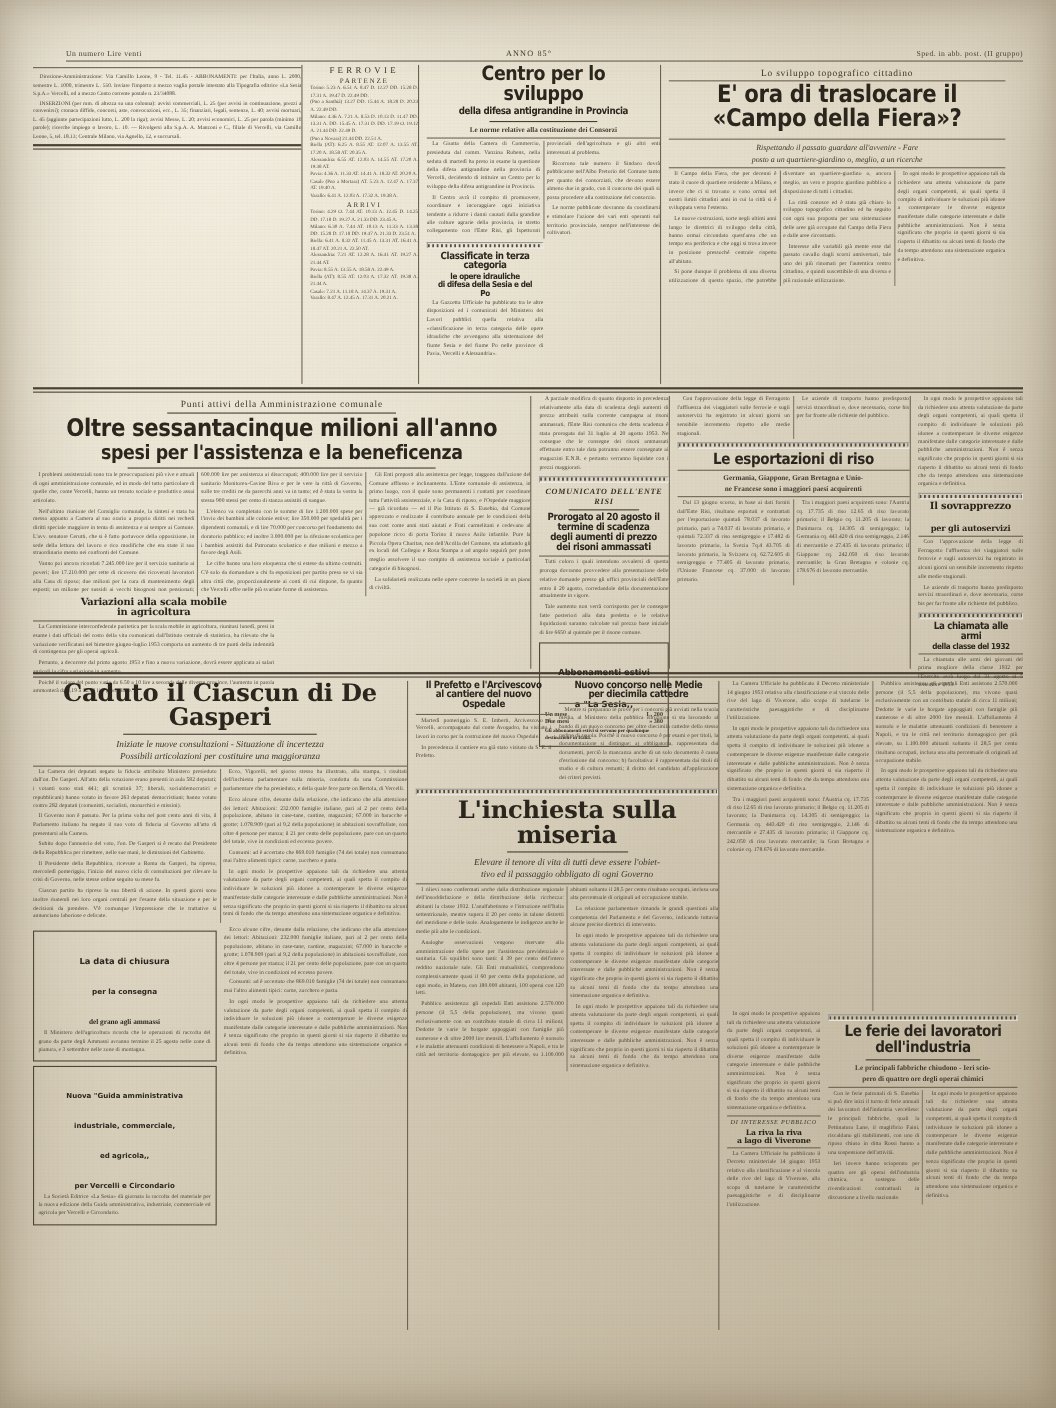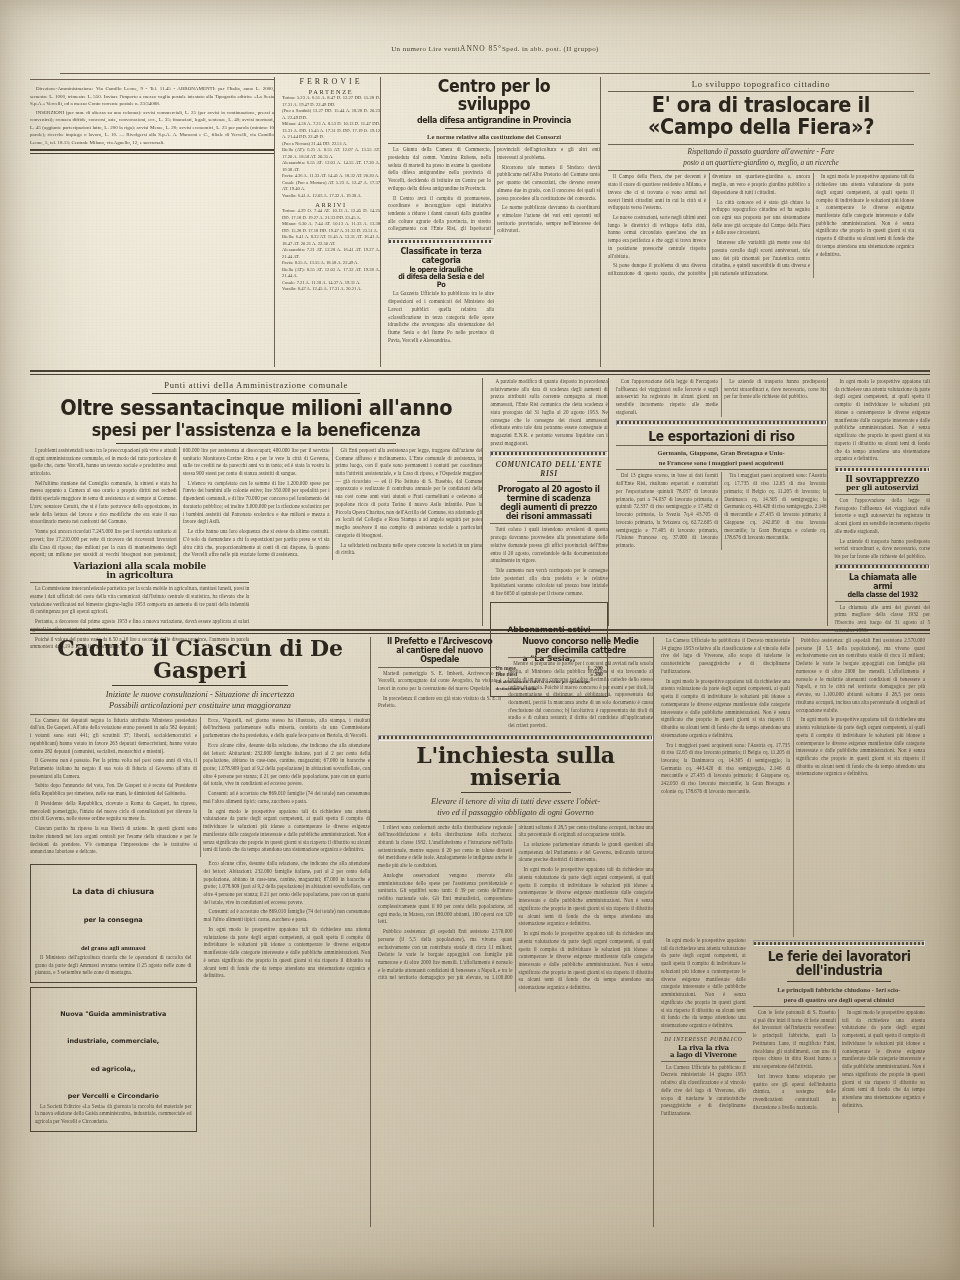--- a/index.html
+++ b/index.html
@@ -23,23 +23,23 @@
       repeating-linear-gradient(90deg, rgba(90,75,50,.04) 0px, rgba(90,75,50,.04) 1px, rgba(255,255,255,0) 1px, rgba(255,255,255,0) 4px);
   }
   .vign{
     position:absolute;inset:0;pointer-events:none;
     box-shadow:inset 0 0 90px rgba(90,70,40,.35), inset 0 0 25px rgba(90,70,40,.20);
   }
   .sheet{position:absolute;left:30px;top:44px;width:900px;height:1206px;}
 
   
   .topstrip{
-    display:flex;justify-content:center;align-items:baseline;
+    display:flex;justify-content:space-between;align-items:baseline;
     font-size:7px;letter-spacing:.4px;color:#4a4236;
-    padding-bottom:20px;border-bottom:1px solid #6b6050;margin-left:30px;
+    padding-bottom:2px;border-bottom:1px solid #6b6050;margin-left:30px;
   }
   .topstrip .mid{font-size:7.5px;letter-spacing:1px;}
 
   .cols{display:flex;margin-top:3px;}
 
   
   .body-txt{
     font-size:5.1px;line-height:1.52;text-align:justify;
     color:#4d463a;letter-spacing:.05px;
     hyphens:auto;-webkit-hyphens:auto;
@@ -293,21 +293,21 @@
       </div>
 
       <div class="colgap vline"></div>
 
       <div style="width:96px;">
         <div class="body-txt">
           <p>In ogni modo le prospettive appaiono tali da richiedere una attenta valutazione da parte degli organi competenti, ai quali spetta il compito di individuare le soluzioni più idonee a contemperare le diverse esigenze manifestate dalle categorie interessate e dalle pubbliche amministrazioni. Non è senza significato che proprio in questi giorni si sia riaperto il dibattito su alcuni temi di fondo che da tempo attendono una sistemazione organica e definitiva.</p>
         </div>
         <hr class="rule-dots">
         <div class="hl hl-xs hl-serif">Il sovrapprezzo</div>
-        <div class="hl hl-xs hl-serif" style="font-size:7.5px;">per gli autoservizi</div>
+        <div class="hl hl-xs hl-serif" style="font-size:7.5px;margin-top:11px;">per gli autoservizi</div>
         <hr class="rule-thin">
         <div class="body-txt">
           <p>Con l'approvazione della legge di Ferragosto l'affluenza dei viaggiatori sulle ferrovie e sugli autoservizi ha registrato in alcuni giorni un sensibile incremento rispetto alle medie stagionali.</p>
           <p>Le aziende di trasporto hanno predisposto servizi straordinari e, dove necessario, corse bis per far fronte alle richieste del pubblico.</p>
         </div>
         <hr class="rule-dots">
         <div class="hl hl-xs hl-cond">La chiamata alle armi</div>
         <div class="hl hl-xs hl-cond" style="font-size:7.5px;">della classe del 1932</div>
         <hr class="rule-thin">
         <div class="body-txt">

